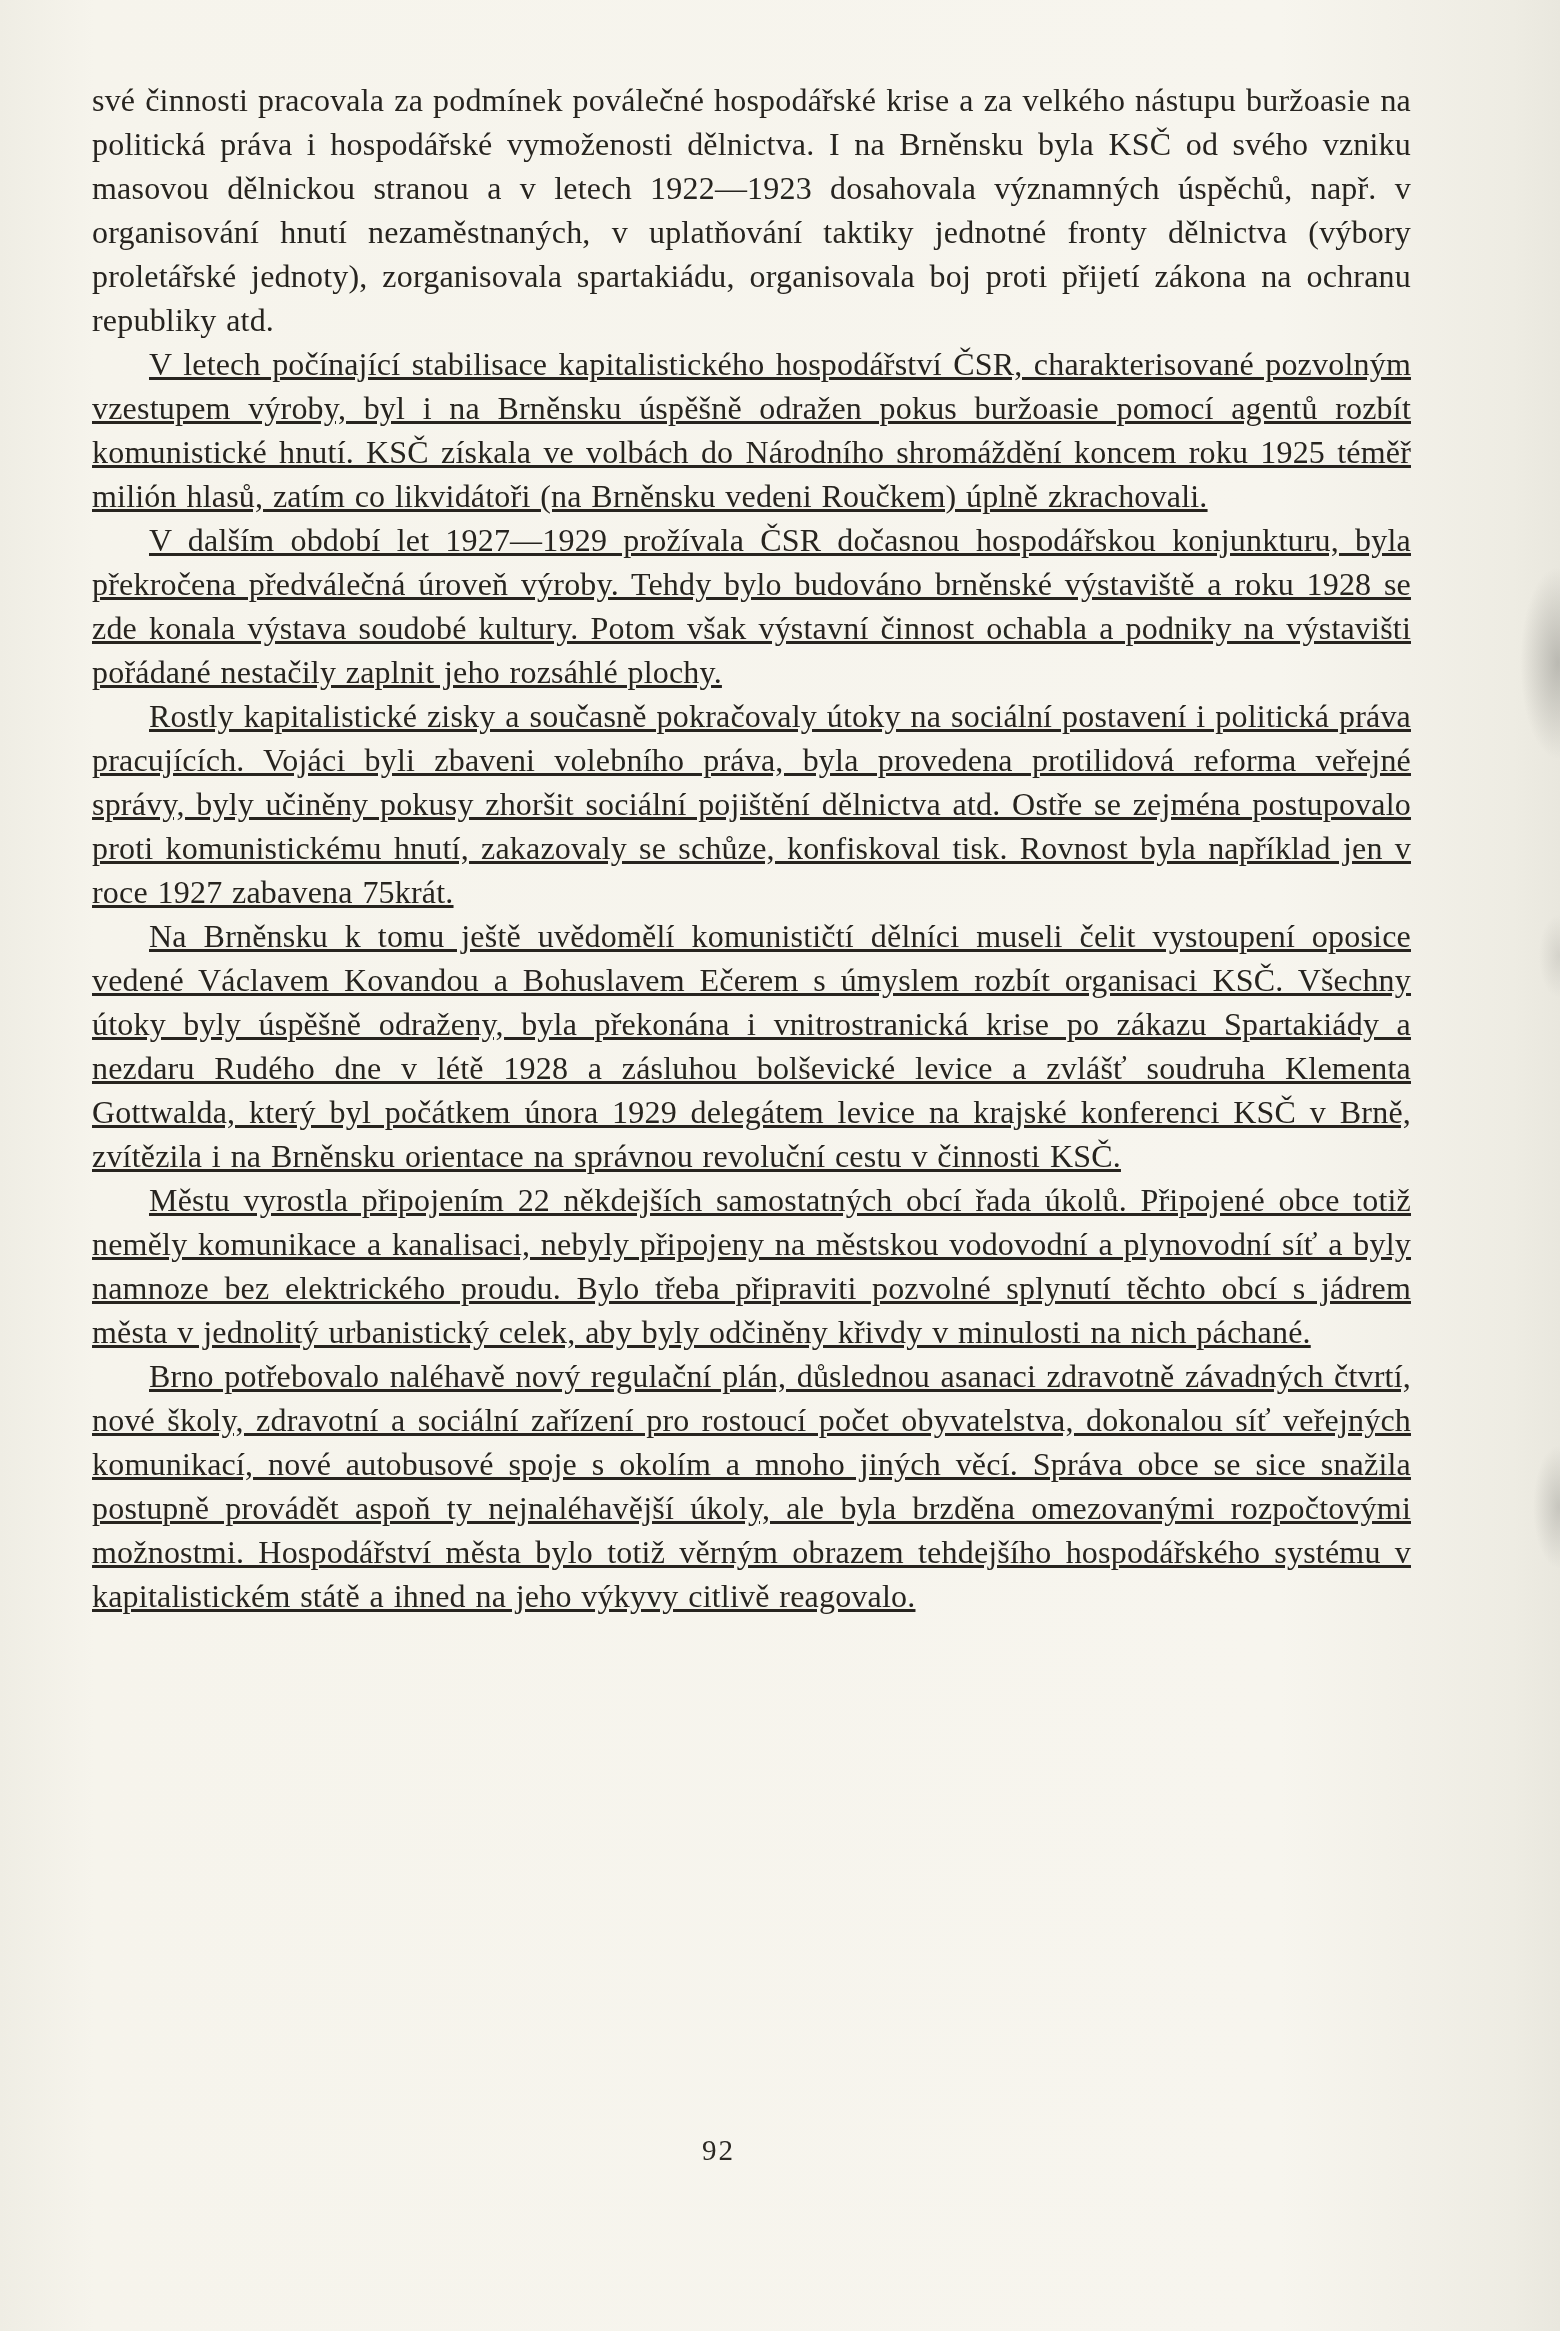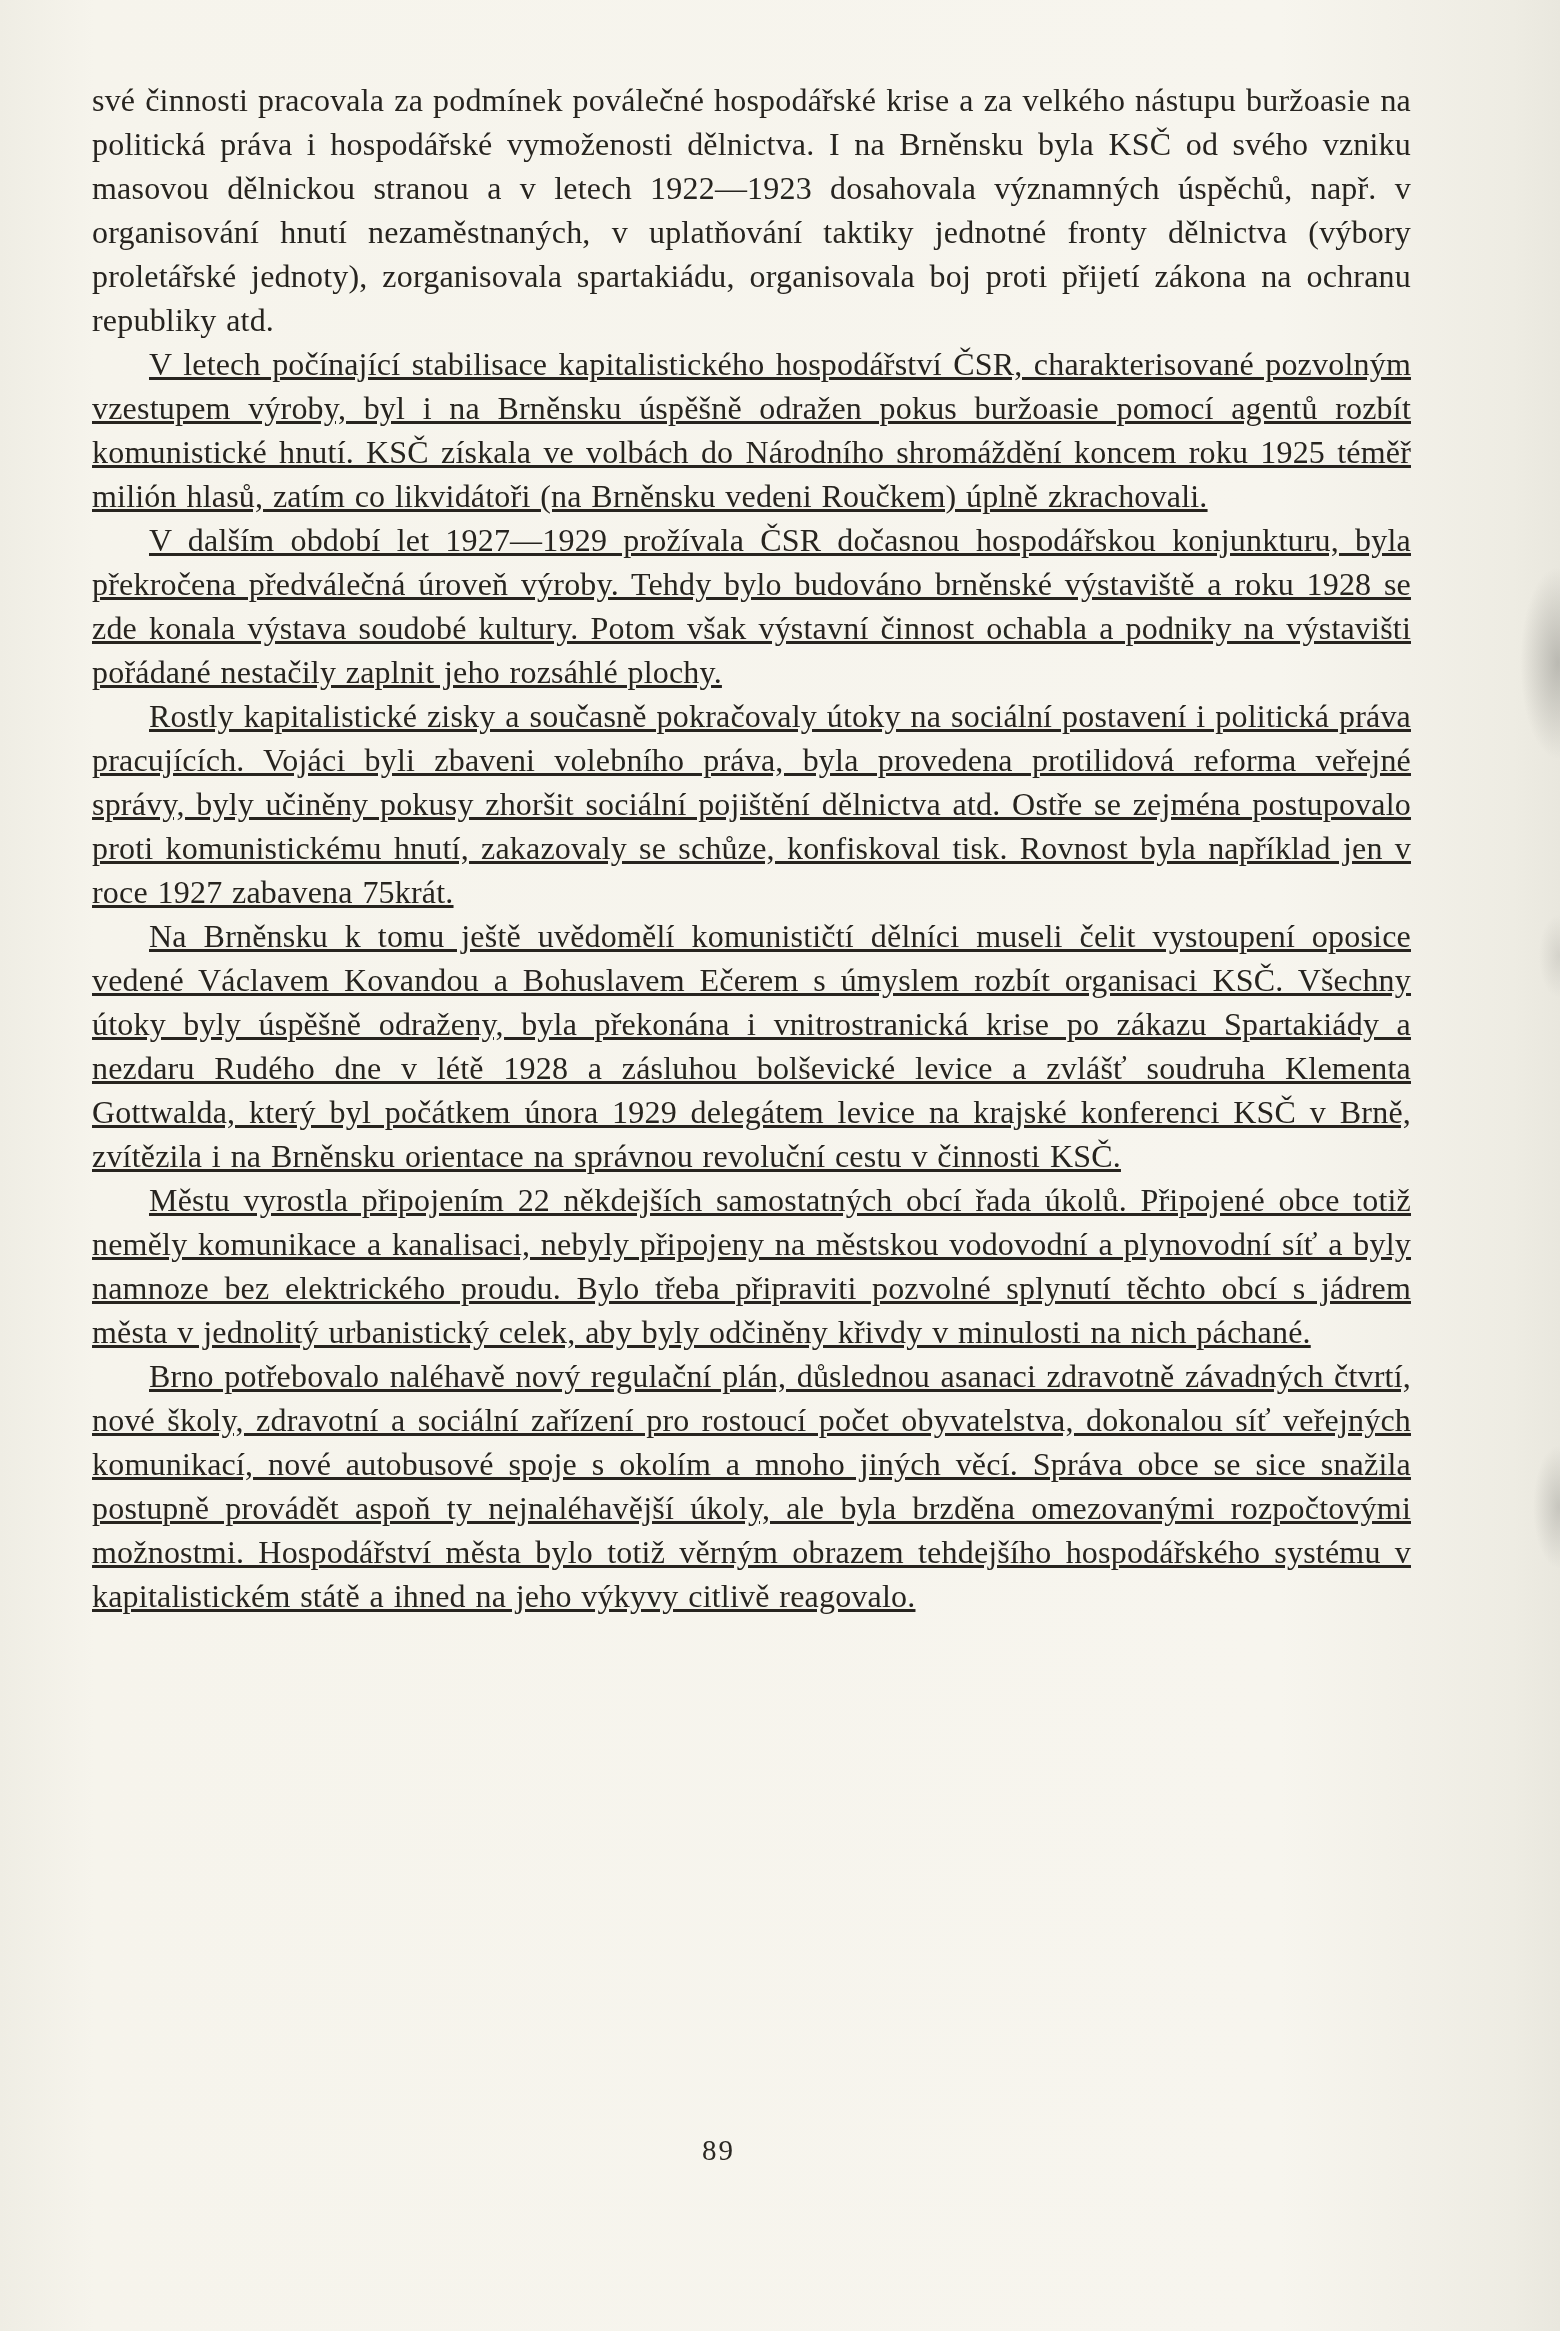--- a/index.html
+++ b/index.html
@@ -62,15 +62,15 @@
 <div class="scan-page">
   <div class="text-block">
     <p>své činnosti pracovala za podmínek poválečné hospodářské krise a za velkého nástupu buržoasie na politická práva i hospodářské vymoženosti dělnictva. I na Brněnsku byla KSČ od svého vzniku masovou dělnickou stranou a v letech 1922—1923 dosahovala významných úspěchů, např. v organisování hnutí nezaměstnaných, v uplatňování taktiky jednotné fronty dělnictva (výbory proletářské jednoty), zorganisovala spartakiádu, organisovala boj proti přijetí zákona na ochranu republiky atd.</p>
     <p class="indent">V letech počínající stabilisace kapitalistického hospodářství ČSR, charakterisované pozvolným vzestupem výroby, byl i na Brněnsku úspěšně odražen pokus buržoasie pomocí agentů rozbít komunistické hnutí. KSČ získala ve volbách do Národního shromáždění koncem roku 1925 téměř milión hlasů, zatím co likvidátoři (na Brněnsku vedeni Roučkem) úplně zkrachovali.</p>
     <p class="indent">V dalším období let 1927—1929 prožívala ČSR dočasnou hospodářskou konjunkturu, byla překročena předválečná úroveň výroby. Tehdy bylo budováno brněnské výstaviště a roku 1928 se zde konala výstava soudobé kultury. Potom však výstavní činnost ochabla a podniky na výstavišti pořádané nestačily zaplnit jeho rozsáhlé plochy.</p>
     <p class="indent">Rostly kapitalistické zisky a současně pokračovaly útoky na sociální postavení i politická práva pracujících. Vojáci byli zbaveni volebního práva, byla provedena protilidová reforma veřejné správy, byly učiněny pokusy zhoršit sociální pojištění dělnictva atd. Ostře se zejména postupovalo proti komunistickému hnutí, zakazovaly se schůze, konfiskoval tisk. Rovnost byla například jen v roce 1927 zabavena 75krát.</p>
     <p class="indent">Na Brněnsku k tomu ještě uvědomělí komunističtí dělníci museli čelit vystoupení oposice vedené Václavem Kovandou a Bohuslavem Ečerem s úmyslem rozbít organisaci KSČ. Všechny útoky byly úspěšně odraženy, byla překonána i vnitrostranická krise po zákazu Spartakiády a nezdaru Rudého dne v létě 1928 a zásluhou bolševické levice a zvlášť soudruha Klementa Gottwalda, který byl počátkem února 1929 delegátem levice na krajské konferenci KSČ v Brně, zvítězila i na Brněnsku orientace na správnou revoluční cestu v činnosti KSČ.</p>
     <p class="indent">Městu vyrostla připojením 22 někdejších samostatných obcí řada úkolů. Připojené obce totiž neměly komunikace a kanalisaci, nebyly připojeny na městskou vodovodní a plynovodní síť a byly namnoze bez elektrického proudu. Bylo třeba připraviti pozvolné splynutí těchto obcí s jádrem města v jednolitý urbanistický celek, aby byly odčiněny křivdy v minulosti na nich páchané.</p>
     <p class="indent">Brno potřebovalo naléhavě nový regulační plán, důslednou asanaci zdravotně závadných čtvrtí, nové školy, zdravotní a sociální zařízení pro rostoucí počet obyvatelstva, dokonalou síť veřejných komunikací, nové autobusové spoje s okolím a mnoho jiných věcí. Správa obce se sice snažila postupně provádět aspoň ty nejnaléhavější úkoly, ale byla brzděna omezovanými rozpočtovými možnostmi. Hospodářství města bylo totiž věrným obrazem tehdejšího hospodářského systému v kapitalistickém státě a ihned na jeho výkyvy citlivě reagovalo.</p>
   </div>
-  <div class="page-number">89</div>
+  <div class="page-number">92</div>
 </div>
 
 
 </body></html>

